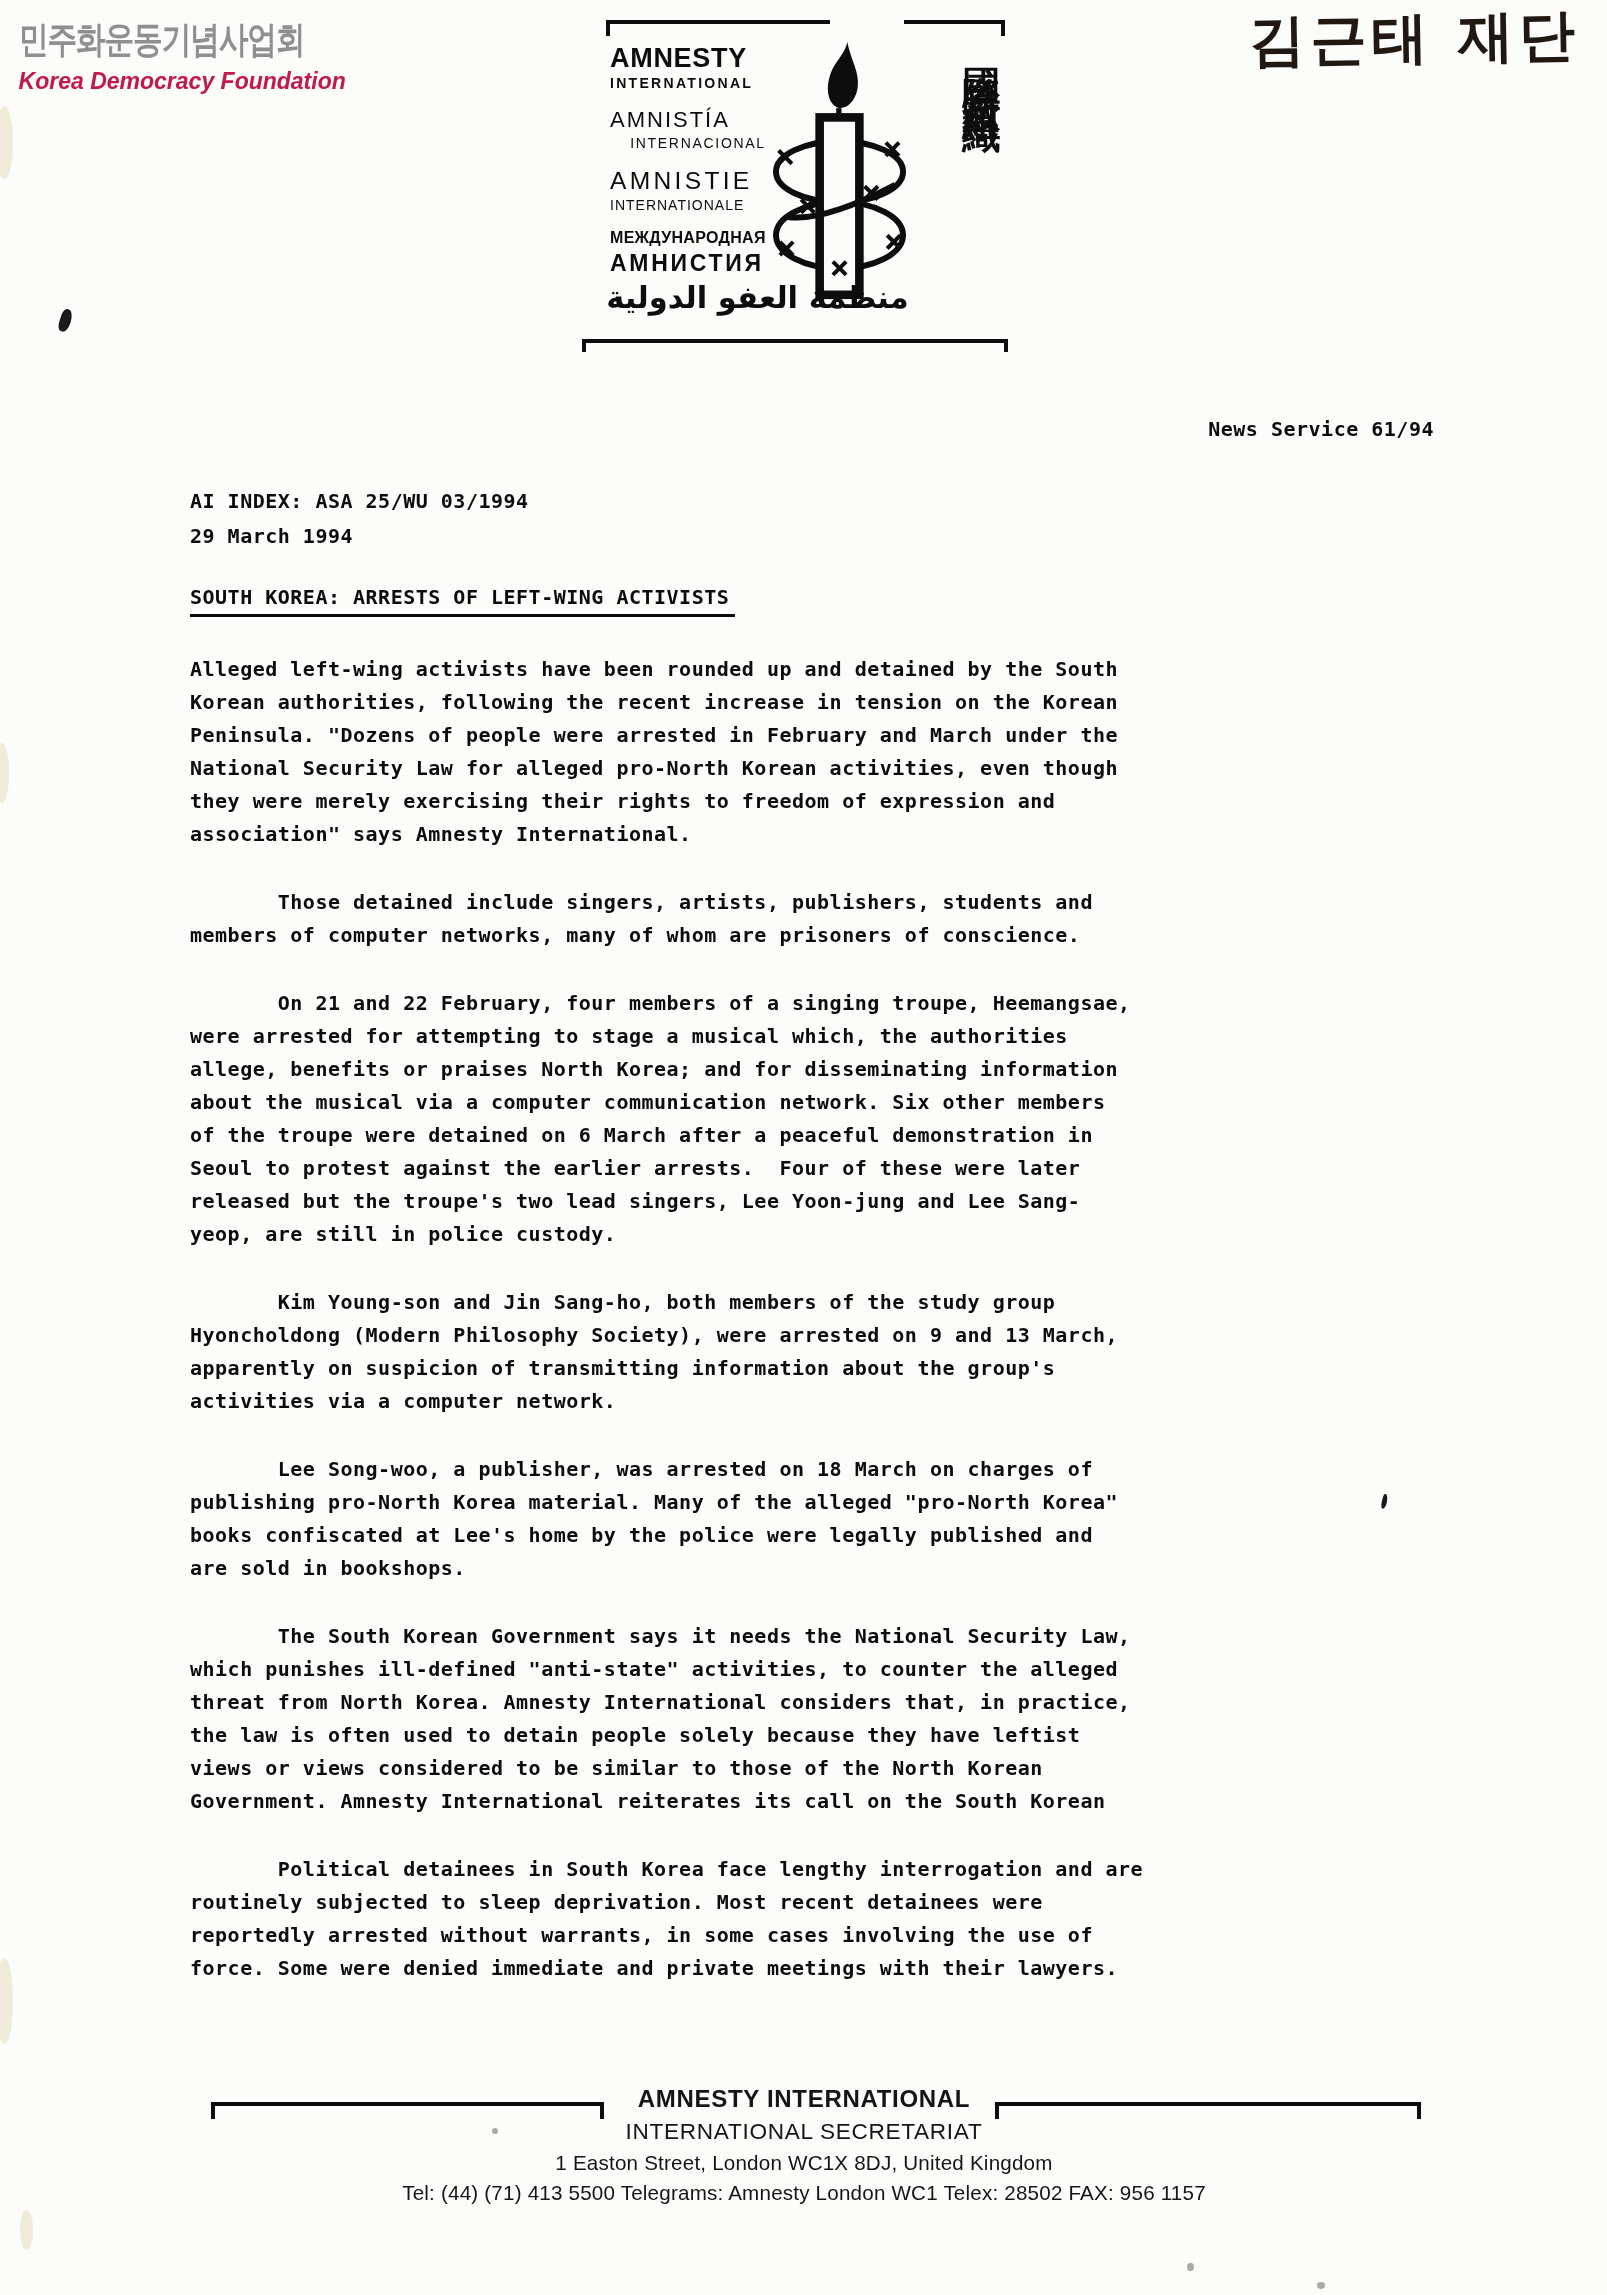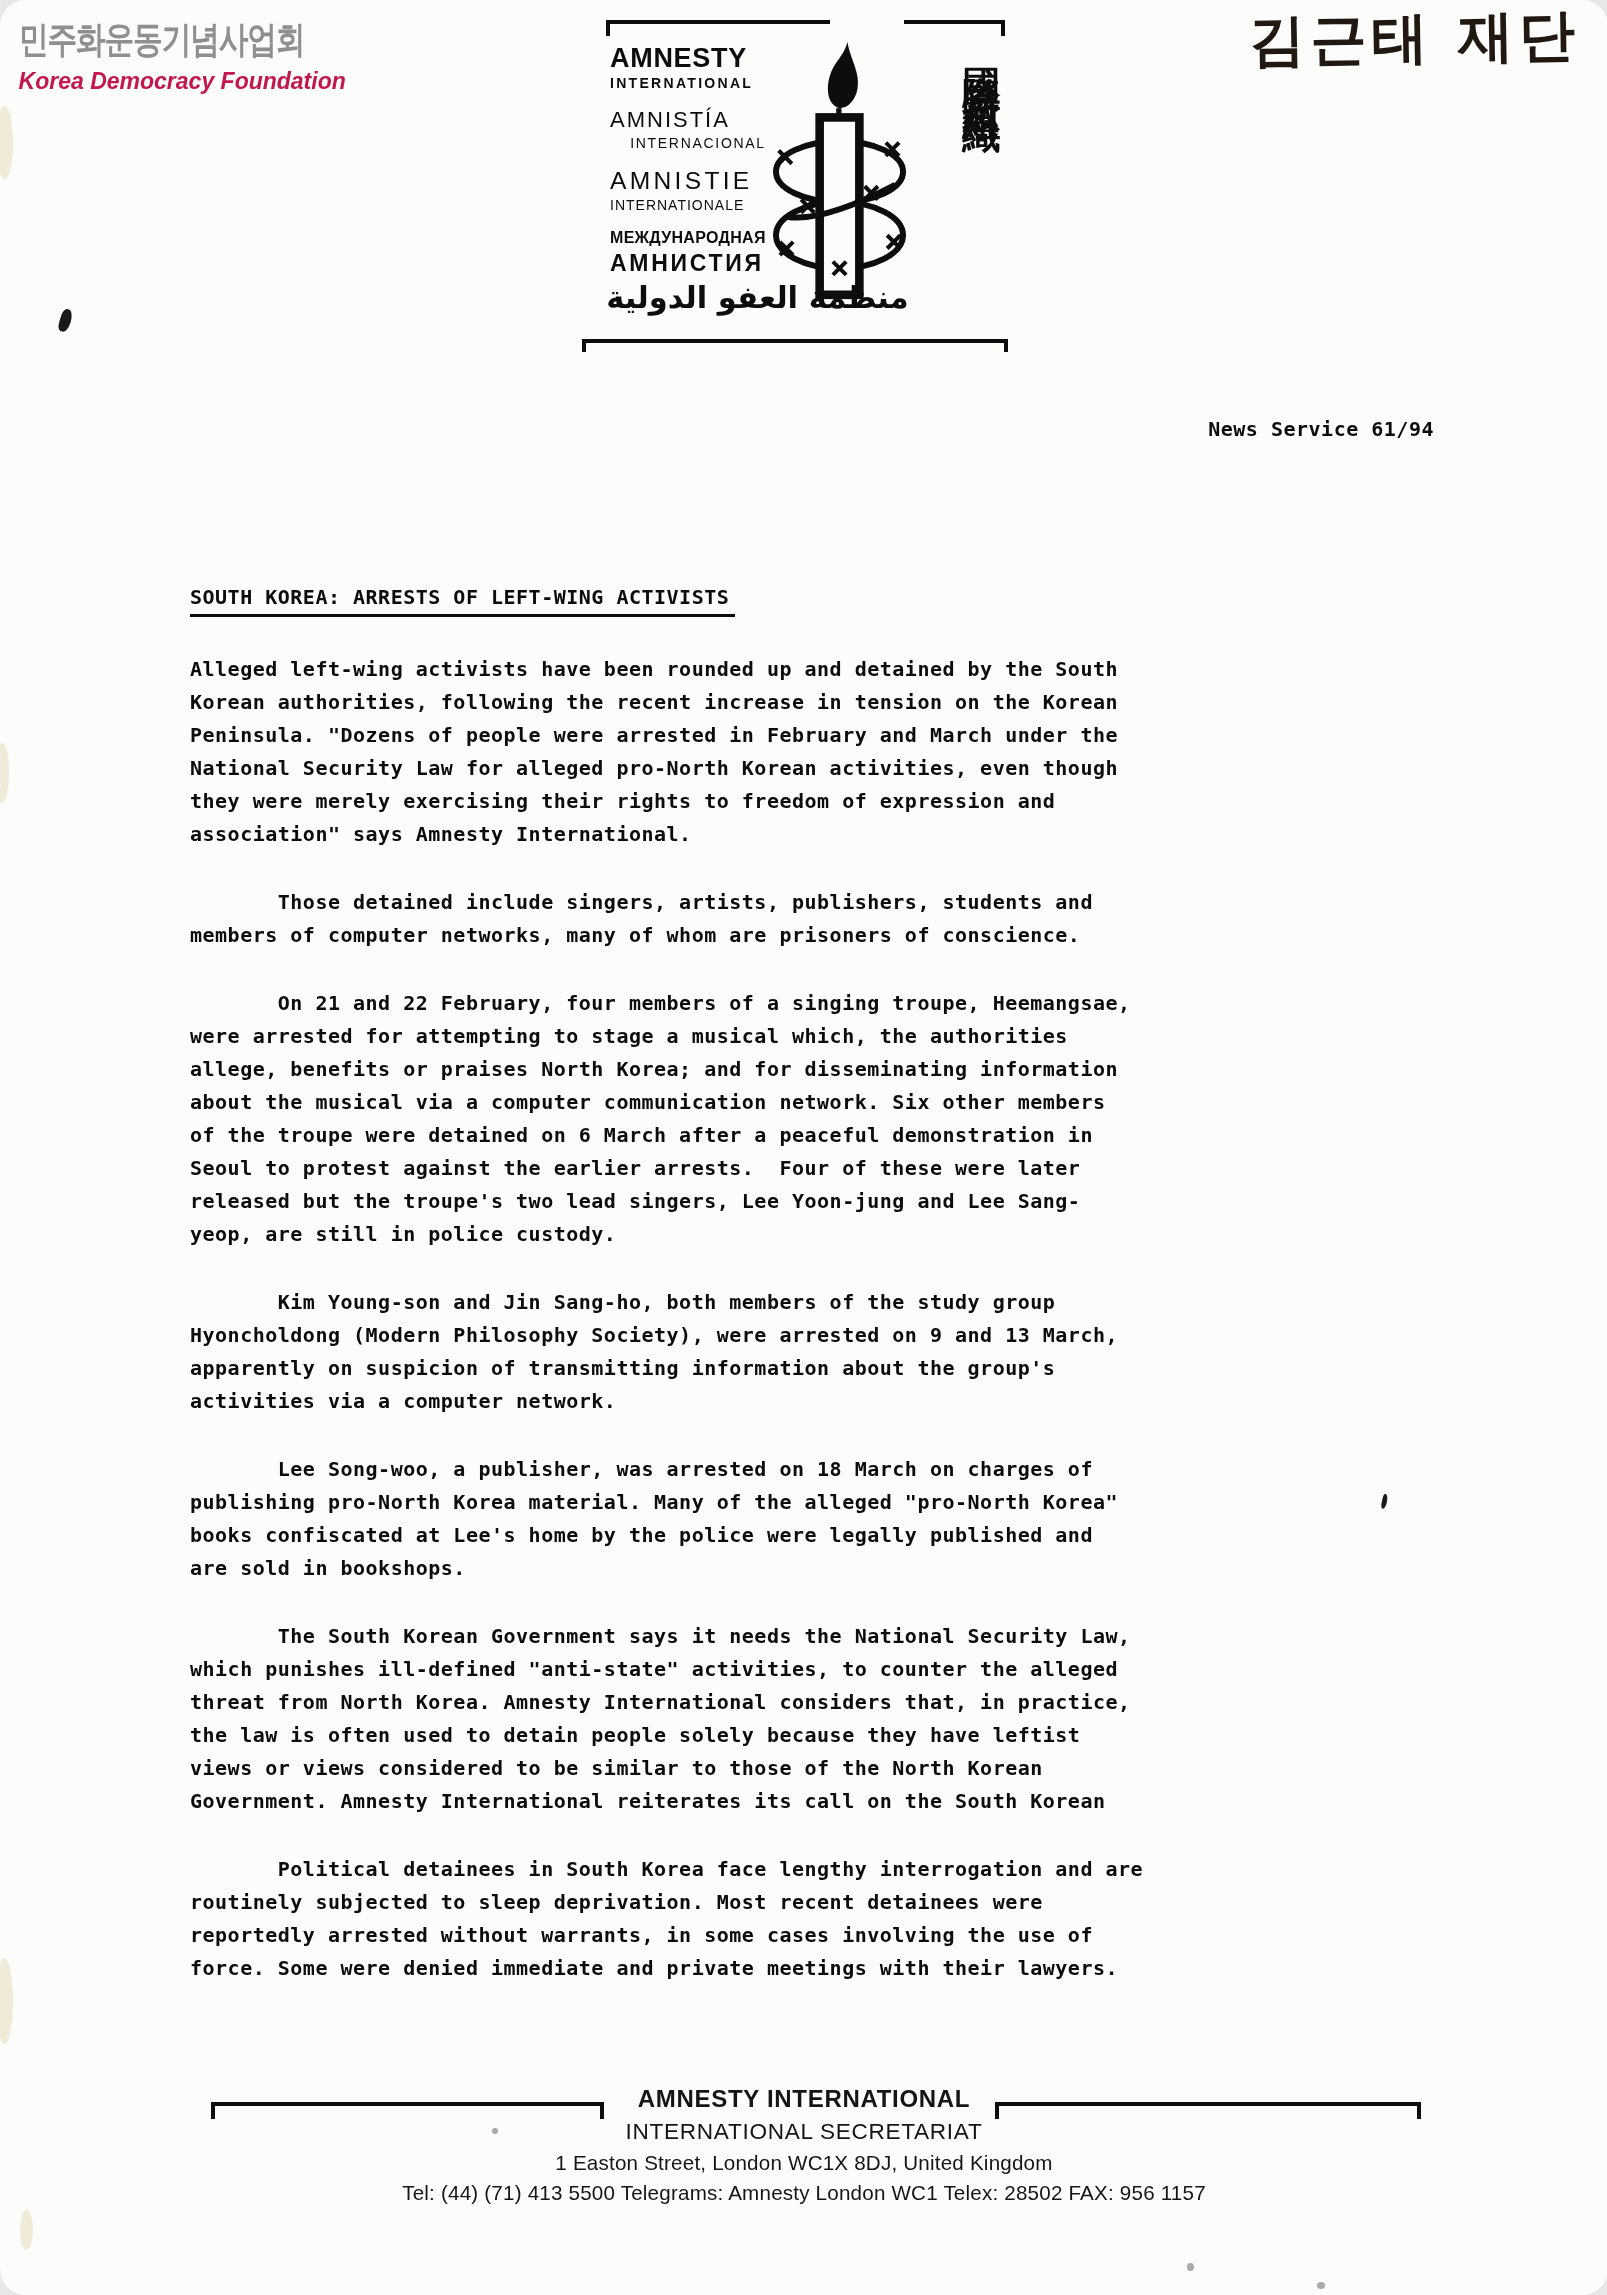--- a/index.html
+++ b/index.html
@@ -1,18 +1,18 @@
 <!DOCTYPE html>
 <html style="font-size:10.6px"><head>
 <meta charset="utf-8">
 <style>
   html,body{margin:0;padding:0;background:#e8e8e6;}
   .page{
     position:relative; width:1608px; height:2295px; margin:0 auto;
-    background:#fcfcfa; overflow:hidden; color:#111;border-radius:26px;
+    background:#fcfcfa; overflow:hidden; color:#111;
   }
   
   .kdf{position:absolute; left:18.6px; top:10.6px;}
   .kdf-kr{
     font-family:"DejaVu Sans","Liberation Sans",sans-serif;
     font-weight:700; font-size:33px; line-height:52px; color:#8f8f8f;
     letter-spacing:-1.3px; transform:scale(0.9,1.12); transform-origin:left top;
   }
   .kdf-en{
     font-family:"Liberation Sans","DejaVu Sans",sans-serif;
@@ -151,20 +151,22 @@
       </g>
     </svg>
 
     <div class="ai-chinese" title="國際特赦組織">國際特赦組織</div>
     <div class="ai-arabic">منظمة العفو الدولية</div>
 
     <div class="bracket ai-br-bottom"></div>
   </div>
 
   <div class="tw news-service">News Service 61/94</div>
+  <div class="tw meta">AI INDEX: ASA 25/WU 03/1994
+29 March 1994</div>
 
   <div class="tw doc-title">
     <span class="t">SOUTH KOREA: ARRESTS OF LEFT-WING ACTIVISTS</span>
   </div>
 
   <div class="tw body-text">
     <div class="para">Alleged left-wing activists have been rounded up and detained by the South
 Korean authorities, following the recent increase in tension on the Korean
 Peninsula. "Dozens of people were arrested in February and March under the
 National Security Law for alleged pro-North Korean activities, even though

